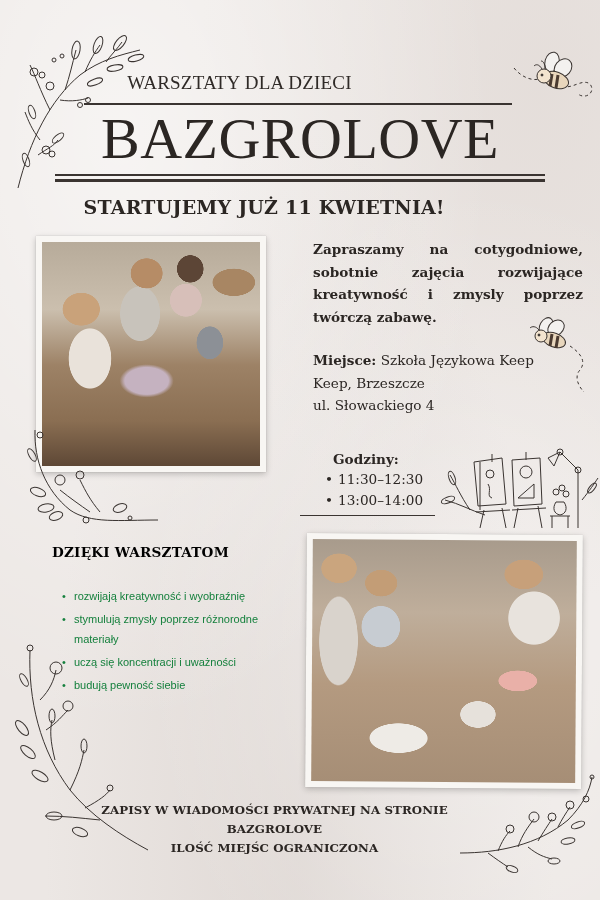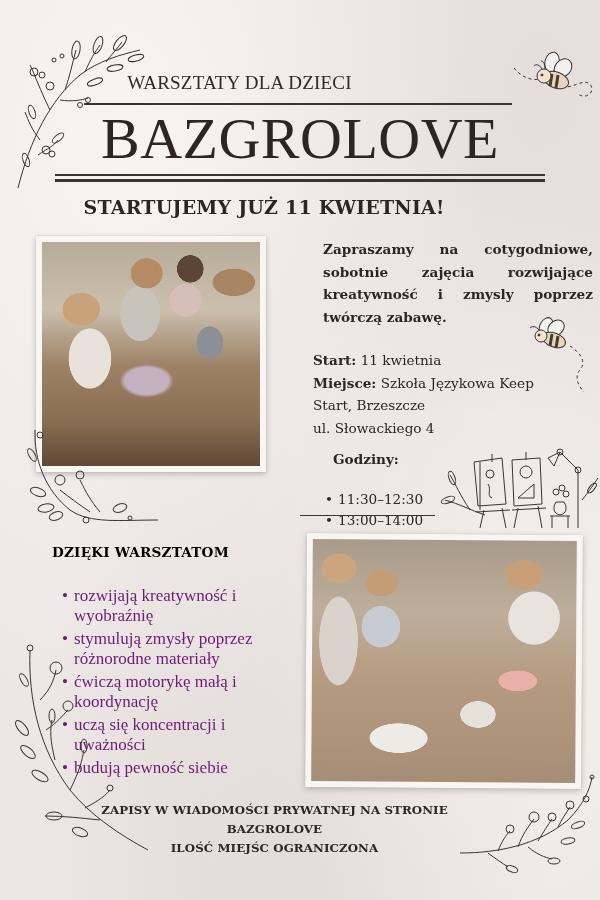--- a/index.html
+++ b/index.html
@@ -63,48 +63,48 @@
       radial-gradient(ellipse 12% 14% at 26% 36%, #c7ccd2 0 60%, transparent 62%),
       radial-gradient(ellipse 12% 10% at 80% 14%, #c7a07a 0 60%, transparent 62%),
       radial-gradient(ellipse 16% 18% at 84% 32%, #e8e3dd 0 60%, transparent 62%),
       radial-gradient(ellipse 18% 10% at 33% 82%, #eeebe6 0 60%, transparent 62%),
       radial-gradient(ellipse 11% 9% at 63% 72%, #e6e1db 0 60%, transparent 62%),
       radial-gradient(ellipse 12% 7% at 78% 58%, #e9b0a8 0 60%, transparent 62%),
       linear-gradient(180deg, #a89b8c 0%, #bfae9b 30%, #b49a80 60%, #a68e76 100%);
   }
 
   .intro {
-    left:323px; top:238px; width:270px;
+    left:313px; top:238px; width:270px;
     font-family:"DejaVu Serif", serif; font-weight:bold;
     font-size:13.6px; line-height:22.5px; text-align:justify; color:#2b2623;
   }
   .details {
     left:313px; top:349px; width:270px;
     font-family:"DejaVu Serif", serif; font-size:13.6px; line-height:22.5px; color:#2b2623;
   }
   .details b { font-weight:bold; }
   .details .line { display:block; }
   .hours-heading {
     left:313px; top:451px;
     font-family:"DejaVu Serif", serif; font-weight:bold; font-size:13.6px; color:#2b2623;margin-left:20px;
   }
   .hours-list {
     left:325px; top:469px; list-style:none;
-    font-family:"DejaVu Serif", serif; font-size:13.6px; line-height:21px; color:#2b2623;margin-top:20px;
+    font-family:"DejaVu Serif", serif; font-size:13.6px; line-height:21px; color:#2b2623;
   }
   .hours-list li::before { content:"•"; display:inline-block; width:13px; }
 
   .benefits-heading {
     left:52px; top:544px; width:230px;
     font-family:"DejaVu Serif", serif; font-weight:bold; font-size:13.6px; line-height:17px;
     color:#000000; letter-spacing:0.2px;
   }
   .benefits-list {
     left:62px; top:586px; width:240px; list-style:none;
-    font-family:Liberation Serif, serif; font-size:17px; line-height:20px; color:#701a75;
+    font-family:Liberation Sans, sans-serif; font-size:11px; line-height:20px; color:#15803d;
   }
   .benefits-list li { position:relative; padding-left:12px; margin-bottom:3px; }
   .benefits-list li::before { content:"•"; position:absolute; left:0; top:0; }
 
   .footer {
     left:0; width:549px; top:801px; text-align:center;
     font-family:"DejaVu Serif", serif; font-weight:bold; font-size:11.8px; line-height:19px;
     color:#2b2623; letter-spacing:0.1px;
   }
   .footer span { display:block; }
@@ -175,28 +175,24 @@
   <ellipse cx="32" cy="12" rx="7" ry="9" transform="rotate(50 32 12)" style="fill:#f3f1ef"></ellipse>
   <ellipse cx="30" cy="24" rx="12" ry="7" transform="rotate(20 30 24)" style="fill:#e8d6bc"></ellipse>
   <path d="M28 18 L26 30 M34 20 L32 32" style="stroke:#4a3a30;stroke-width:3"></path>
   <circle cx="17" cy="20" r="6" style="fill:#f3e4cf"></circle>
   <circle cx="15" cy="19" r="1" style="fill:#2b2623"></circle>
   <path d="M15 14 C12 10, 8 10, 6 12"></path>
 </svg>
 
 <div class="abs details">
   <span class="line">
-    <b>Start:</b>
-    <span>11 kwietnia</span>
-  </span>
-  <span class="line">
     <b>Miejsce:</b>
     <span>Szkoła Językowa Keep</span>
   </span>
-  <span class="line">Start, Brzeszcze</span>
+  <span class="line">Keep, Brzeszcze</span>
   <span class="line">ul. Słowackiego 4</span>
 </div>
 
 <div class="abs hours-heading">Godziny:</div>
 <ul class="abs hours-list">
   <li>11:30–12:30</li>
   <li>13:00–14:00</li>
 </ul>
 
 <div class="abs rule" style="left:300px;top:515px;width:135px;height:1.2px;"></div>
@@ -243,21 +239,20 @@
     <circle cx="76" cy="100" r="3"></circle>
   <circle cx="120" cy="98" r="2"></circle>
 </svg>
 
 <div class="abs benefits-heading">
   <div>DZIĘKI WARSZTATOM</div>
 </div>
 <ul class="abs benefits-list">
   <li style="width:210px;">rozwijają kreatywność i wyobraźnię</li>
   <li style="width:220px;">stymulują zmysły poprzez różnorodne materiały</li>
-  <li style="width:205px;">ćwiczą motorykę małą i koordynację</li>
   <li style="width:215px;">uczą się koncentracji i uważności</li>
   <li>budują pewność siebie</li>
 </ul>
 
 <div class="abs photo photo2">
   <div class="photo-inner" title="Children crafting with clay, stones and pine cones"></div>
 </div>
 
 <svg class="deco" style="left:10px;top:640px;width:140px;height:210px;" viewBox="0 0 140 210">
   <path d="M20 10 C18 60, 30 110, 60 150 C80 175, 110 195, 138 210"></path>

